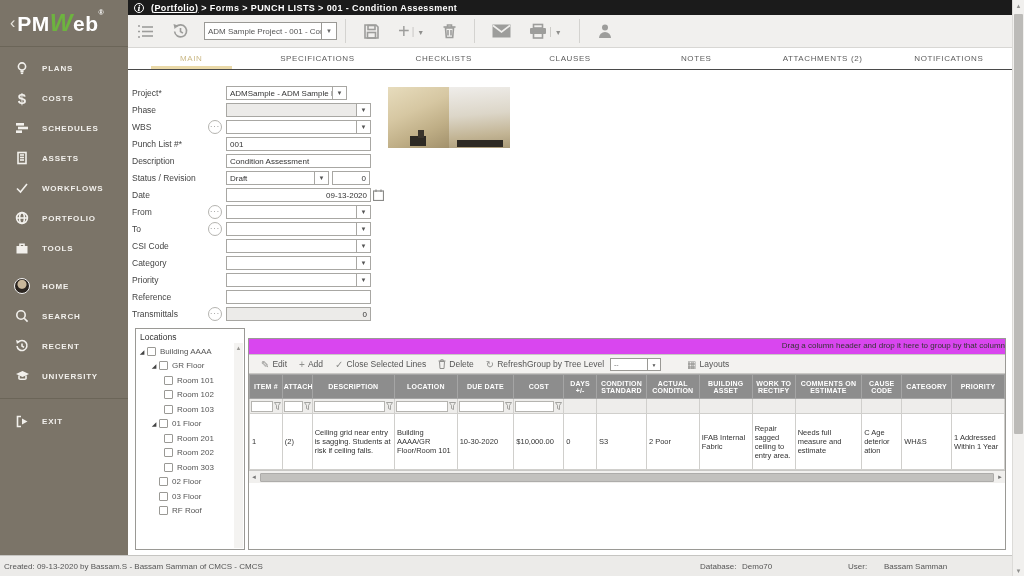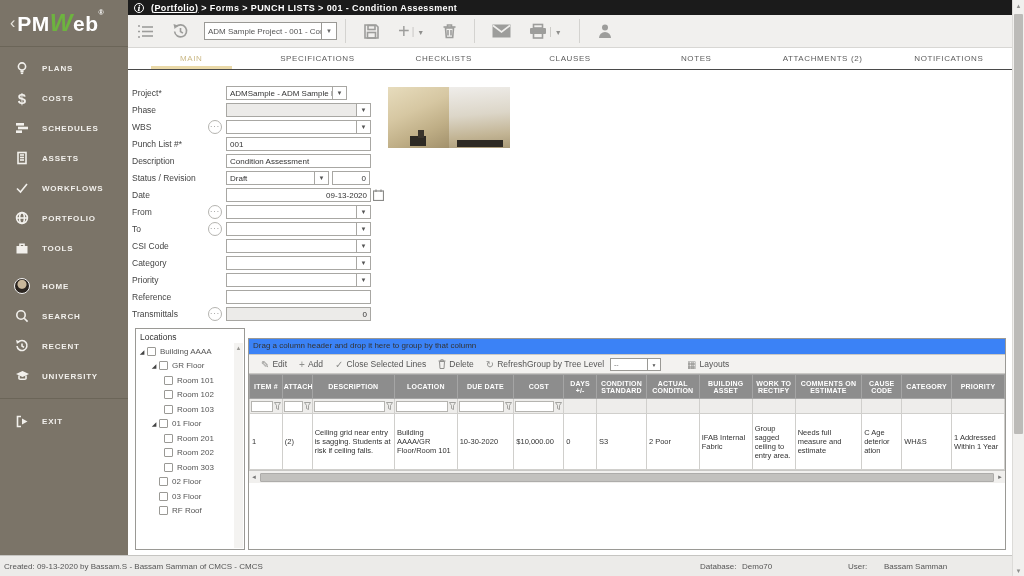--- a/index.html
+++ b/index.html
@@ -107,21 +107,21 @@
   .titem .cb { width:9px; height:9px; border:1px solid #9a9995; background:#fff;
     border-radius:1px; margin:0 4px 0 1px; cursor:pointer; flex:none; }
   .lv0 { padding-left:2px; } .lv1 { padding-left:14px; } .lv2 { padding-left:27px; }
   .loc-scroll { position:absolute; right:1px; top:14px; width:9px; height:205px; background:#f4f3f1; }
   .loc-scroll .up { font-size:6px; color:#9a9995; text-align:center; line-height:10px; }
 
   
   .gridpanel { position:absolute; left:120px; top:268px; width:758px; height:212px;
     border:1px solid #9a9995; background:#fff; }
   .group-bar { height:16px; border-bottom:1px solid #c9c8c5; font-size:8px; color:#333;
-    padding:2px 0 4px 4px; background:#3b82f6; }
+    padding:2px 0 4px 4px; background:#d946ef;text-align:right; }
   .grid-toolbar { height:19px; background:#f3f2f0; border-bottom:1px solid #c9c8c5;
     display:flex; align-items:center; font-size:8.5px; color:#555; }
   .gt-btn { display:flex; align-items:center; margin-left:12px; cursor:pointer; }
   .gt-btn .gi { margin-right:3px; color:#8f8f8d; font-size:10px; display:flex; align-items:center; }
   .gt-label { }
   .gt-dd { display:flex; margin-left:6px; }
   .gt-dd .val { width:38px; height:13px; background:#fff; border:1px solid #9a9995;
     font-size:7px; color:#777; padding:0 3px; line-height:12px; }
   .gt-dd .arr { width:13px; height:13px; background:#fff; border:1px solid #9a9995; border-left:none;
     font-size:5px; color:#555; text-align:center; line-height:12px; }
@@ -696,21 +696,21 @@
           <td>1</td>
           <td>(2)</td>
           <td>Ceiling grid near entry is sagging. Students at risk if ceiling falls.</td>
           <td>Building AAAA/GR Floor/Room 101</td>
           <td>10-30-2020</td>
           <td>$10,000.00</td>
           <td>0</td>
           <td>S3</td>
           <td>2 Poor</td>
           <td>IFAB Internal Fabric</td>
-          <td>Group sagged ceiling to entry area.</td>
+          <td>Repair sagged ceiling to entry area.</td>
           <td>Needs full measure and estimate</td>
           <td>C Age deterior ation</td>
           <td>WH&amp;S</td>
           <td>1 Addressed Within 1 Year</td>
         </tr>
       </tbody>
         </table>
       <div class="hscroll">
         <span class="arrow">◄</span>
         <span class="thumb"></span>

